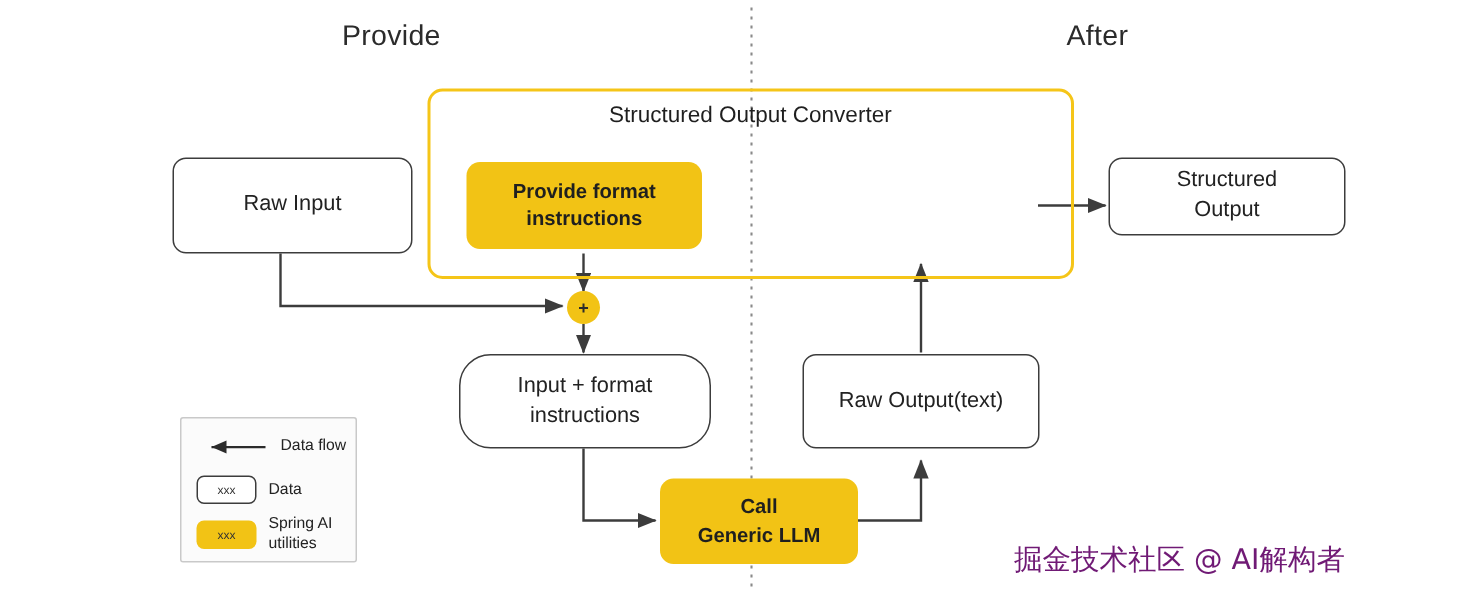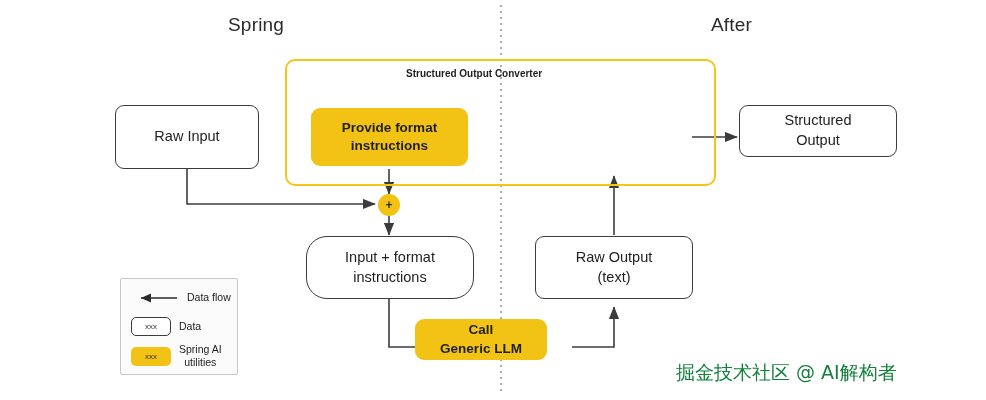--- a/index.html
+++ b/index.html
@@ -58,22 +58,22 @@
   }
   .converter-box {
     position: absolute;
     box-sizing: border-box;
     border: 2.2px solid #F5C518;
     border-radius: 10px;
     background: transparent;
   }
   .converter-title {
     position: absolute;
-    font-size: 10px;
-    font-weight: bold;
+    font-size: 15px;
+    font-weight: normal;
     color: #1f1f1f;
     white-space: nowrap;
   }
   .plus-node {
     position: absolute;
     width: 22px;
     height: 22px;
     border-radius: 50%;
     background: #F2C315;
     color: #2b2b2b;
@@ -127,31 +127,31 @@
     color: #333;
   }
   .legend-arrow-cell {
     width: 48px;
     height: 14px;
     position: relative;
   }
   .watermark {
     position: absolute;
     font-size: 19px;
-    color: #15803d;
+    color: #701a75;
     white-space: nowrap;
     font-family: "DejaVu Sans", sans-serif;
   }
 </style>
 </head>
 <body>
 
 <div id="canvas">
 
-  <div class="phase-label" style="left:228px; top:14px;">Spring</div>
+  <div class="phase-label" style="left:228px; top:14px;">Provide</div>
   <div class="phase-label" style="left:711px; top:14px;">After</div>
 
   <svg class="wires" viewBox="0 0 986 400">
     <defs>
       <marker id="arw" markerWidth="9" markerHeight="9" refX="7.5" refY="3.2" orient="auto" markerUnits="strokeWidth">
         <path d="M0,0 L8,3.2 L0,6.4 z" fill="#3c3c3c"></path>
       </marker>
     </defs>
 
     <line x1="501" y1="5" x2="501" y2="392" stroke="#8a8a8a" stroke-width="1.4" stroke-dasharray="2 4"></line>
@@ -167,21 +167,21 @@
     <path d="M572,347 L614,347 L614,307" fill="none" stroke="#3c3c3c" stroke-width="1.6" marker-end="url(#arw)"></path>
 
     <path d="M614,235 L614,176" fill="none" stroke="#3c3c3c" stroke-width="1.6" marker-end="url(#arw)"></path>
 
     <path d="M692,137 L737,137" fill="none" stroke="#3c3c3c" stroke-width="1.6" marker-end="url(#arw)"></path>
   </svg>
 
   <div class="converter-box" style="left:285px; top:59px; width:431px; height:127px;"></div>
   <div class="converter-title" style="left:406px; top:68px;">Structured Output Converter</div>
 
-  <div class="node node-white" style="left:115px; top:105px; width:144px; height:64px;">
+  <div class="node node-white" style="left:115px; top:105px; width:160px; height:64px;">
     <span>Raw Input</span>
   </div>
 
   <div class="node node-yellow" style="left:311px; top:108px; width:157px; height:58px; flex-direction:column;">
     <span>Provide format</span>
     <span>instructions</span>
   </div>
 
 
   <div class="node node-white" style="left:739px; top:105px; width:158px; height:52px; flex-direction:column;">
@@ -191,26 +191,26 @@
 
   <div class="plus-node" style="left:378px; top:194px;">
     <span>+</span>
   </div>
 
   <div class="node node-white" style="left:306px; top:236px; width:168px; height:63px; flex-direction:column;border-radius:21px;">
     <span>Input + format</span>
     <span>instructions</span>
   </div>
 
-  <div class="node node-white" style="left:535px; top:236px; width:158px; height:63px; flex-direction:column;">
+  <div class="node node-white" style="left:535px; top:236px; width:158px; height:63px; flex-direction:row;">
     <span>Raw Output</span>
     <span>(text)</span>
   </div>
 
-  <div class="node node-yellow" style="left:415px; top:319px; width:132px; height:41px; flex-direction:column;">
+  <div class="node node-yellow" style="left:440px; top:319px; width:132px; height:57px; flex-direction:column;">
     <span>Call</span>
     <span>Generic LLM</span>
   </div>
 
   <div class="legend" style="left:120px; top:278px; width:118px; height:97px;">
 
     <div class="legend-row" style="left:10px; top:12px;align-items:center;">
       <span class="legend-arrow-cell">
         <svg width="48" height="14" viewBox="0 0 48 14">
           <line x1="46" y1="7" x2="10" y2="7" stroke="#2b2b2b" stroke-width="1.5"></line>
@@ -226,20 +226,20 @@
       </span>
       <span class="legend-text" style="margin-left:8px;">Data</span>
     </div>
 
     <div class="legend-row" style="left:10px; top:64px;">
       <span class="legend-swatch-yellow">
         <span>xxx</span>
       </span>
       <span class="legend-text" style="margin-left:8px; display:inline-block;">
         <span style="display:block;">Spring AI</span>
-        <span style="display:block;text-align:center;">utilities</span>
+        <span style="display:block;">utilities</span>
       </span>
     </div>
   </div>
 
   <div class="watermark" style="left:676px; top:360px;">掘金技术社区 @ AI解构者</div>
 
 </div>
 
 </body></html>

